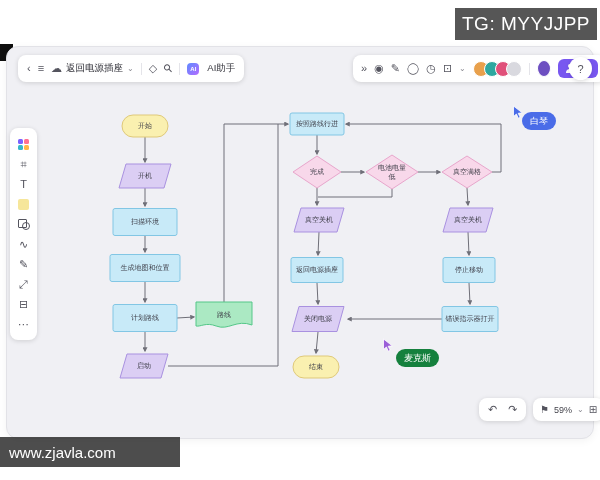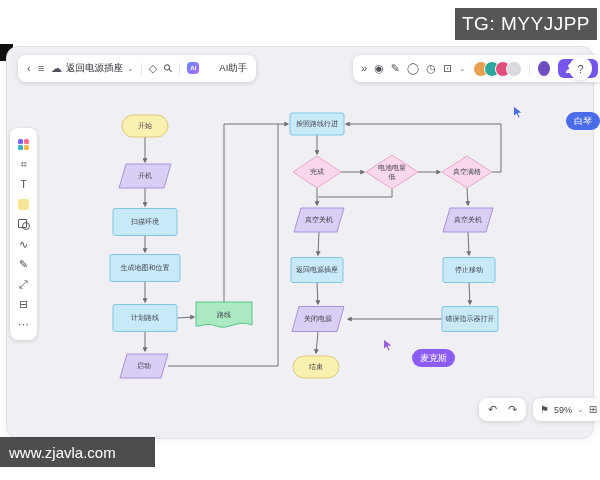--- a/index.html
+++ b/index.html
@@ -16,21 +16,21 @@
           text-align:center;line-height:1.3;white-space:nowrap;}
   
   .pill{position:absolute;background:#fff;border-radius:8px;box-shadow:0 1px 5px rgba(0,0,0,.14);
         display:flex;align-items:center;z-index:3;}
   .doc-toolbar{left:18px;top:55px;height:27px;padding:0 9px;gap:7px;font-size:9.5px;color:#333;}
   .tbtn{font-size:11px;color:#54545e;line-height:1;}
   .title-group{display:flex;align-items:center;gap:4px;color:#2b2b33;}
   .caret{font-size:8px;color:#8a8a92;}
   .divider{width:1px;height:12px;background:#e4e4e9;}
   .search-glyph{display:inline-block;transform:rotate(-45deg);}
-  .ai-group{display:flex;align-items:flex-start;gap:20px;color:#33333b;}
+  .ai-group{display:flex;align-items:flex-end;gap:8px;color:#33333b;}
   .ai-logo{width:12px;height:12px;border-radius:4px;background:linear-gradient(135deg,#5f8bff,#b36bff);
            color:#fff;font-size:6px;font-weight:bold;display:flex;align-items:center;justify-content:center;}
   .collab-toolbar{left:353px;top:55px;height:27px;padding:0 8px;gap:7px;font-size:11px;color:#54545e;}
   #avatars{display:flex;align-items:center;padding-left:5px;}
   .av{width:16px;height:16px;border-radius:50%;border:1.5px solid #fff;margin-left:-5px;box-sizing:border-box;}
   .me-av{width:17px;height:17px;border-radius:50%;border:1.5px solid #fff;box-sizing:border-box;}
   .share-btn{height:19px;padding:0 8px;border-radius:6px;background:#7857f0;color:#fff;font-size:9px;
              display:flex;align-items:center;gap:4px;}
   .person-icon .ph{width:4px;height:4px;border-radius:50%;background:#fff;display:block;margin:0 auto;}
   .person-icon .pb{width:8px;height:4px;border-radius:4px 4px 0 0;background:#fff;display:block;margin-top:1px;}
@@ -52,21 +52,21 @@
   .zoom-pill{left:533px;top:398px;height:23px;padding:0 7px;gap:5px;font-size:9px;color:#44444c;}
   .zoom-pill .tbtn{font-size:10px;}
   
   #cursors{position:absolute;left:0;top:0;width:600px;height:480px;z-index:4;pointer-events:none;}
   .cursor{position:absolute;}
   .cursor-label{position:absolute;height:18px;padding:0 8px;border-radius:9px;color:#fff;font-size:9px;
                 display:flex;align-items:center;white-space:nowrap;}
   
   .wm-tg{position:absolute;left:455px;top:8px;width:142px;height:32px;background:rgba(38,38,38,.78);
          color:#fff;font-size:19px;display:flex;align-items:center;justify-content:center;z-index:6;letter-spacing:.5px;}
-  .wm-site{position:absolute;left:0;top:437px;width:155px;height:30px;background:rgba(38,38,38,.82);
+  .wm-site{position:absolute;left:0;top:437px;width:180px;height:30px;background:rgba(38,38,38,.82);
            color:#fff;font-size:15px;display:flex;align-items:center;padding-left:9px;box-sizing:border-box;z-index:6;}
 </style>
 </head>
 <body>
 
 <div class="corner-artifact"></div>
 <div class="window"></div>
 
 <svg id="flow-svg">
     <defs>
@@ -214,21 +214,21 @@
   <span class="tbtn">⚑</span>
   <span>59%</span>
   <span class="caret">⌄</span>
   <span class="tbtn">⊞</span>
 </div>
 
 <div id="cursors">
     <div class="cursor" style="left: 512px; top: 105px;"><svg width="14" height="15" viewBox="0 0 14 15">
         <path d="M1.5,1 L1.5,11.5 L4.4,9 L6.3,13.2 L8.2,12.3 L6.2,8.3 L10.3,7.8 Z" fill="#4a6ce8" stroke="#fff" stroke-width="0.8"></path>
       </svg></div>
-    <div class="cursor-label" style="left: 522px; top: 112px; background: rgb(74, 108, 232); margin-left: 44px;">白琴</div>
+    <div class="cursor-label" style="left: 522px; top: 112px; background: rgb(74, 108, 232);">白琴</div>
     <div class="cursor" style="left: 382px; top: 338px;"><svg width="14" height="15" viewBox="0 0 14 15">
         <path d="M1.5,1 L1.5,11.5 L4.4,9 L6.3,13.2 L8.2,12.3 L6.2,8.3 L10.3,7.8 Z" fill="#9b5fd8" stroke="#fff" stroke-width="0.8"></path>
       </svg></div>
-    <div class="cursor-label" style="left: 412px; top: 349px; background: #8b5cf6;">麦克斯</div>
+    <div class="cursor-label" style="left: 396px; top: 349px; background: #15803d;">麦克斯</div>
   </div>
 
 <div class="wm-tg">TG: MYYJJPP</div>
 <div class="wm-site">www.zjavla.com</div>
 
 </body></html>

